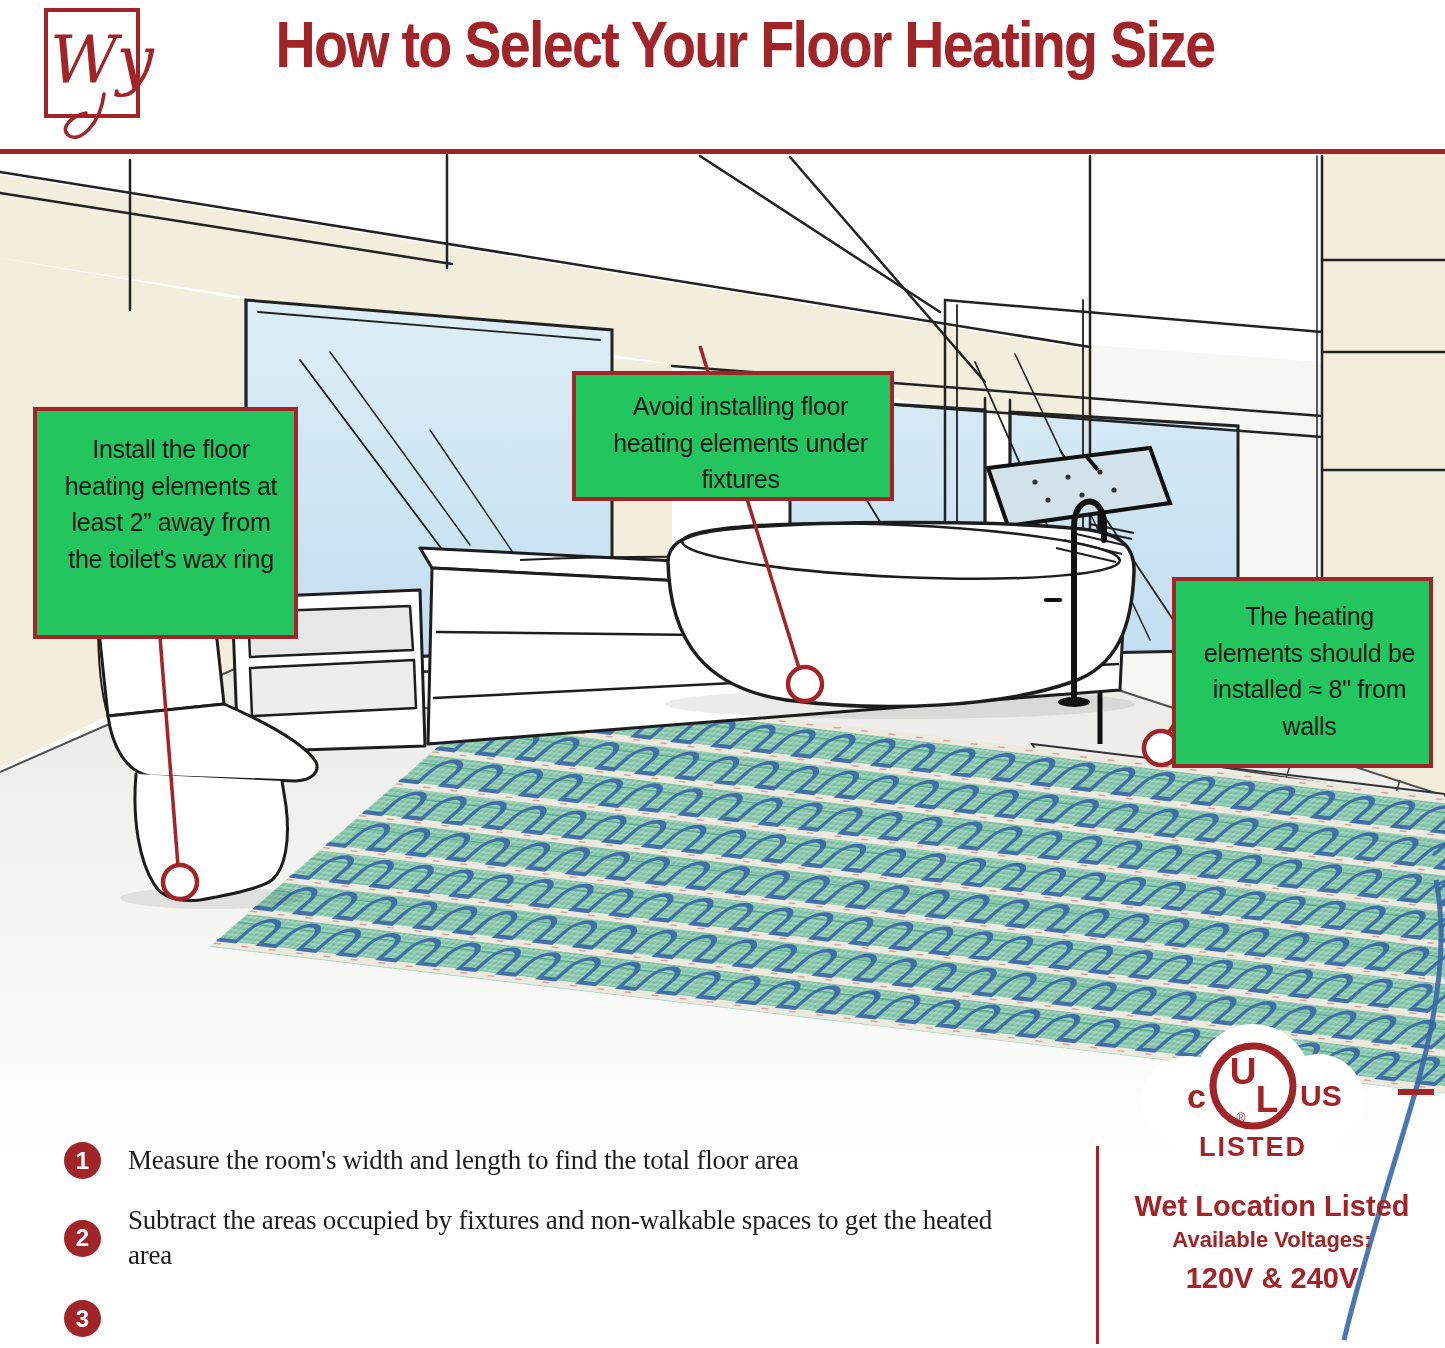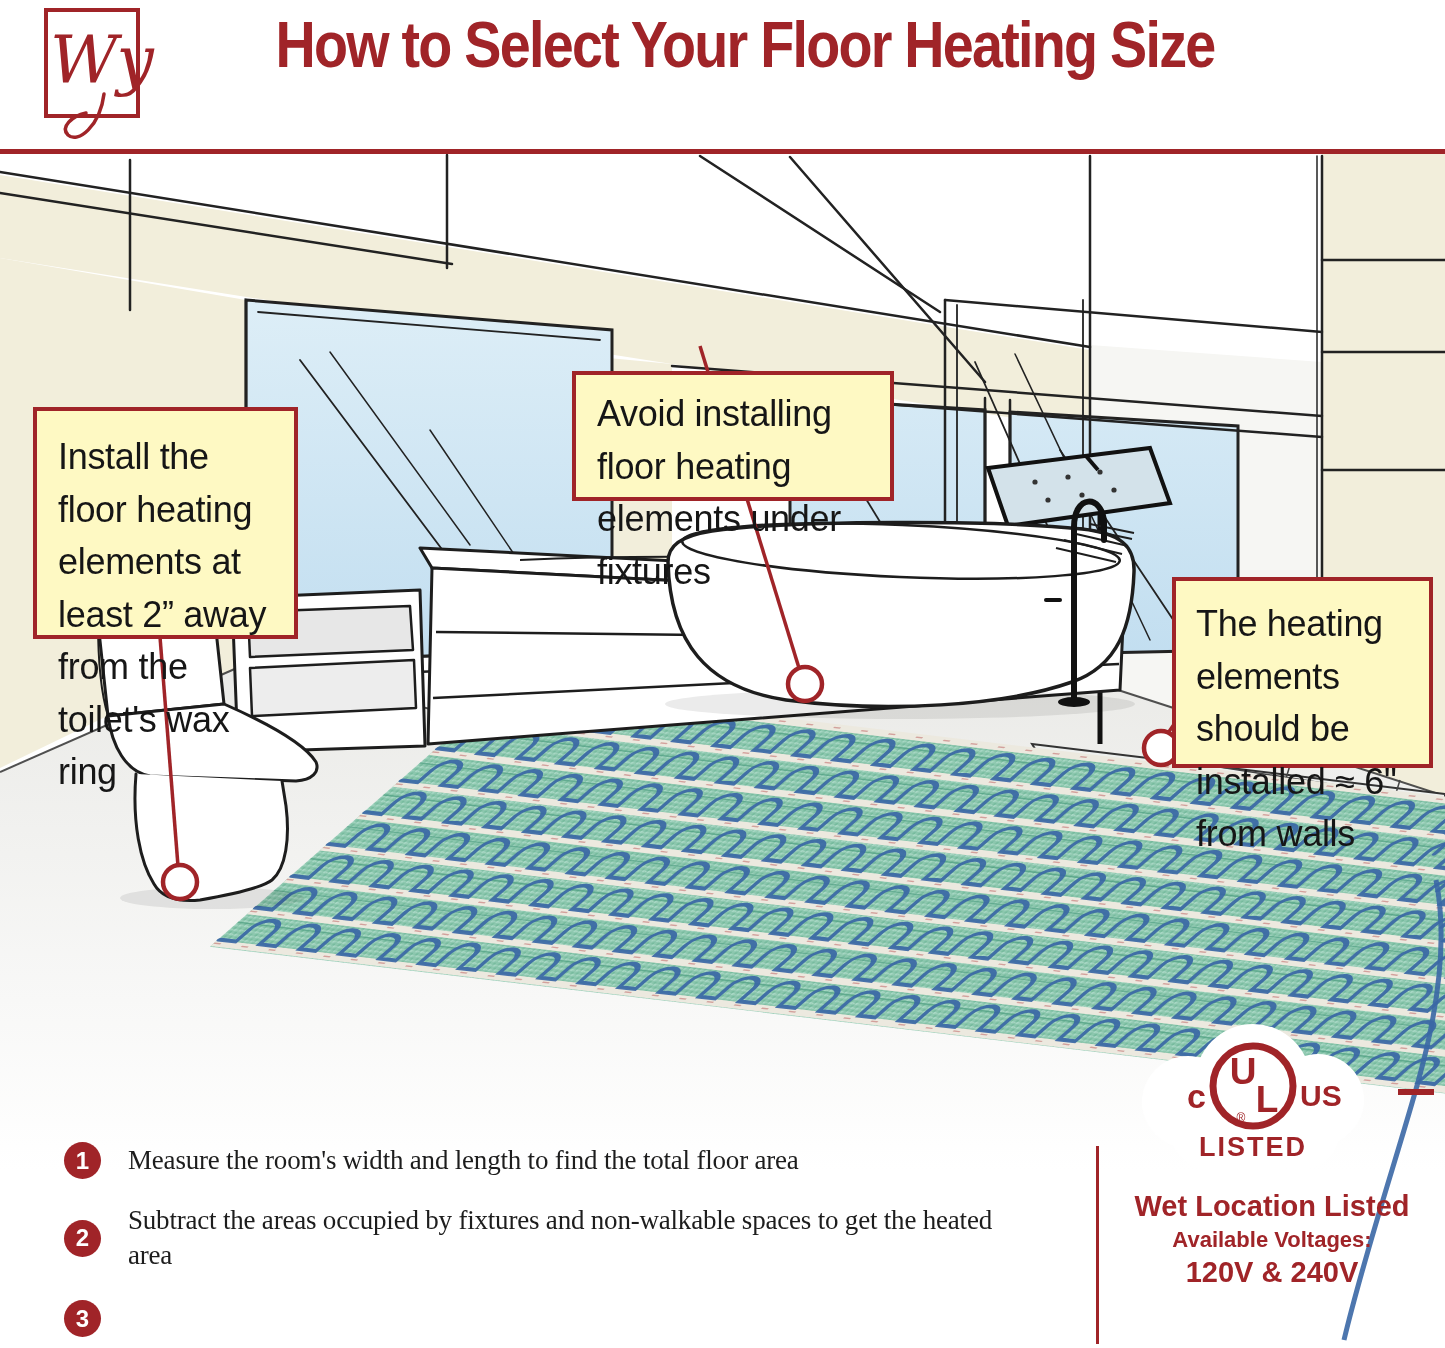--- a/index.html
+++ b/index.html
@@ -18,23 +18,23 @@
     position:absolute;left:95px;top:8px;width:1300px;margin:0;
     text-align:center;font-size:64px;font-weight:700;letter-spacing:-2px;
     color:var(--red);transform:scaleX(.87);transform-origin:50% 50%;
     white-space:nowrap;
   }
   .top-rule{position:absolute;left:0;top:149px;width:1445px;height:5px;background:var(--red);}
   
   .scene{position:absolute;left:0;top:154px;width:1445px;height:1194px;}
   .scene svg{position:absolute;left:0;top:0;}
   .callout{
-    position:absolute;background:#fef9c3;border:4px solid var(--red);
-    font-size:36px;line-height:1.46;letter-spacing:-0.3px;color:#161616;
-    box-sizing:border-box;z-index:5;
+    position:absolute;background:#22c55e;border:4px solid var(--red);
+    font-size:25px;line-height:1.46;letter-spacing:-0.3px;color:#161616;
+    box-sizing:border-box;z-index:5;text-align:center;
   }
   .callout-1{left:33px;top:253px;width:265px;height:232px;padding:20px 10px 0 21px;}
   .callout-2{left:572px;top:217px;width:322px;height:130px;padding:13px 6px 0 21px;}
   .callout-3{left:1172px;top:423px;width:261px;height:191px;padding:17px 6px 0 20px;}
   
   .step{position:absolute;left:64px;display:flex;align-items:center;gap:27px;z-index:5;}
   .step-1{top:1142px;}
   .step-2{top:1203px;}
   .step-3{top:1300px;}
   .step-num{
@@ -43,21 +43,21 @@
   }
   .step-text{font-size:27px;line-height:1.3;max-width:900px;letter-spacing:-0.2px;font-family:Liberation Serif, serif;}
   
   .v-divider{position:absolute;left:1096px;top:1146px;width:3px;height:198px;background:var(--red);z-index:5;}
   .cert{
     position:absolute;left:1104px;top:1190px;width:336px;text-align:center;
     color:var(--red);font-weight:700;z-index:5;
   }
   .cert .wet{font-size:29px;margin-bottom:4px;}
   .cert .volt-label{font-size:22px;}
-  .cert .volt-value{font-size:29px;margin-top:3px;}
+  .cert .volt-value{font-size:29px;margin-top:9px;}
 </style>
 </head>
 <body>
 
 <div class="page">
 
   <div class="logo">
     <svg width="96" height="110" viewBox="0 0 96 110">
       <rect x="2" y="2" width="92" height="106" fill="#fff" stroke="#a02428" stroke-width="4"></rect>
       <text x="6" y="74" font-family="DejaVu Serif, serif" font-style="italic" font-size="66" fill="#a02428">Wy</text>
@@ -276,21 +276,21 @@
       </g>
     </svg>
 
     <div class="callout callout-1">
       <span>Install the floor heating elements at least 2” away from the toilet's wax ring</span>
     </div>
     <div class="callout callout-2">
       <span>Avoid installing floor heating elements under fixtures</span>
     </div>
     <div class="callout callout-3">
-      <span>The heating elements should be installed ≈ 6" from walls</span>
+      <span>The heating elements should be installed ≈ 8" from walls</span>
     </div>
   </div>
 
   <div class="step step-1">
     <div class="step-num">1</div>
     <div class="step-text">Measure the room's width and length to find the total floor area</div>
   </div>
   <div class="step step-2">
     <div class="step-num">2</div>
     <div class="step-text">Subtract the areas occupied by fixtures and non-walkable spaces to get the heated area</div>

